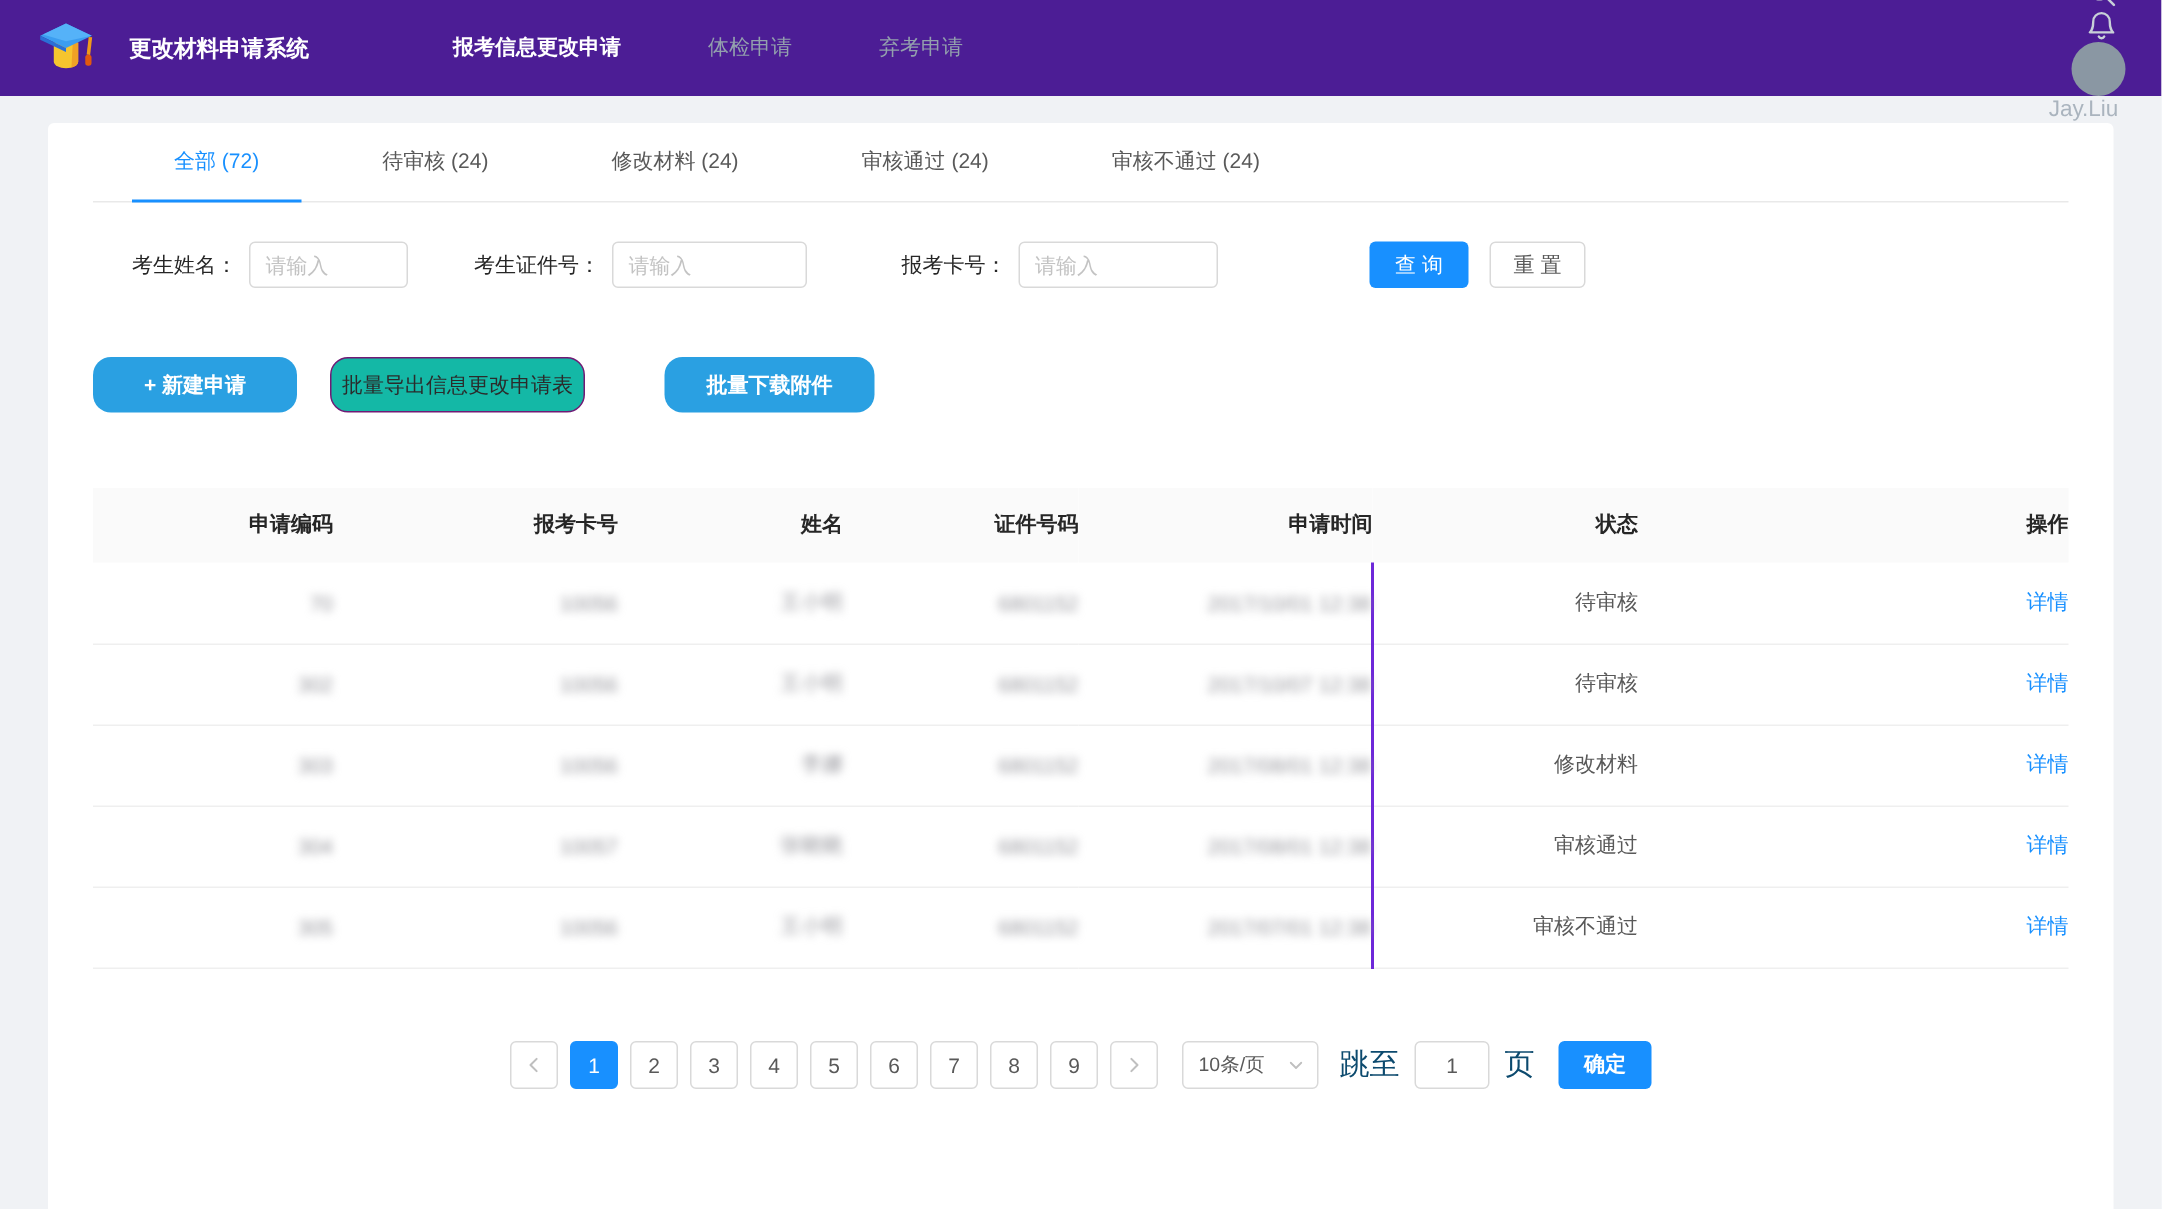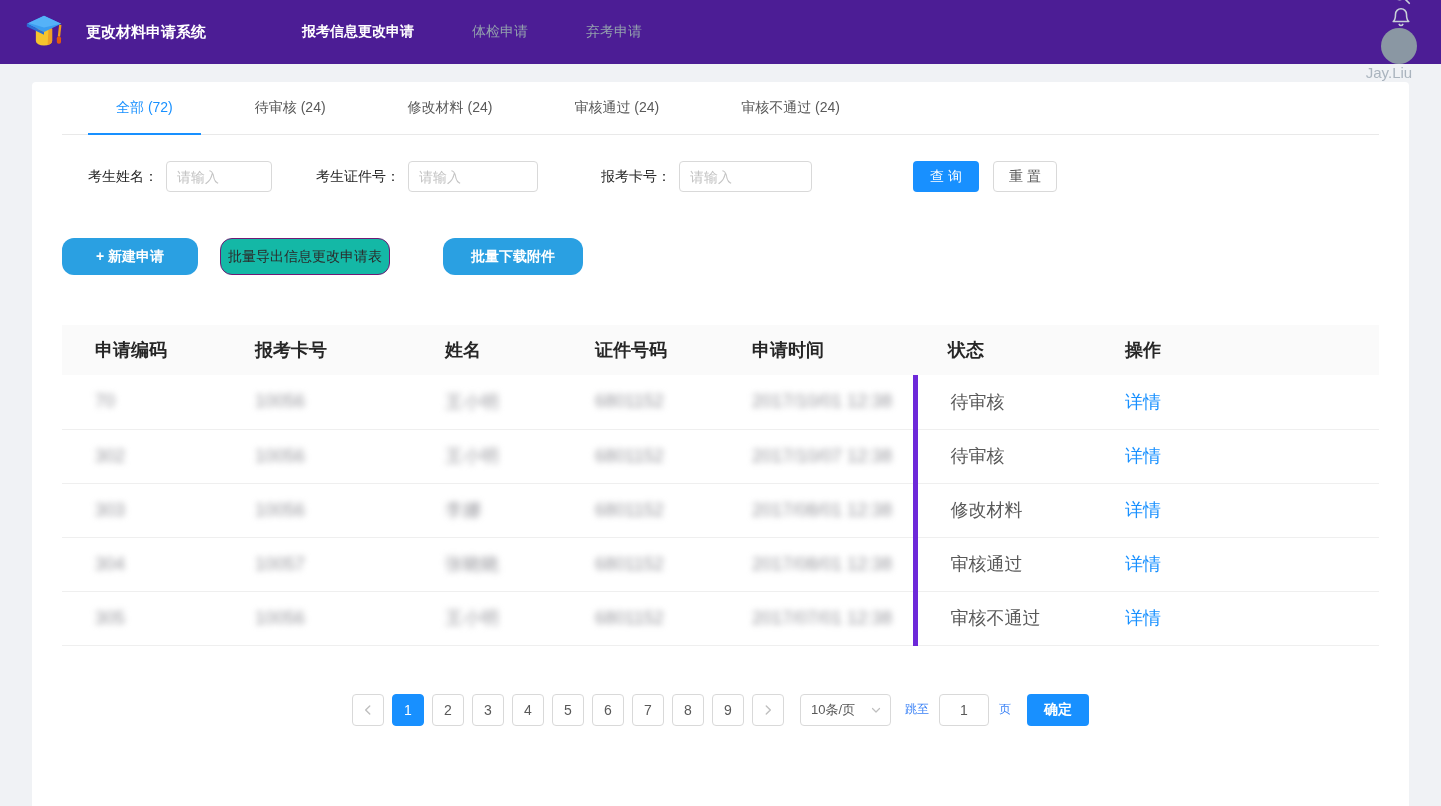--- a/index.html
+++ b/index.html
@@ -49,37 +49,37 @@
   .btn-accent { background:#2aa0e2; color:#fff; border:none; font-weight:bold; }
   .btn-outline { background:#14b8a6; border:1px solid #701a75; color:#2b2b2b; }
   .btn-new { width:136px; margin-right:22px; }
   .btn-export-form { width:170px; }
   .btn-export-excel { width:143px; margin-left:auto; }
   .btn-download { width:140px; margin-left:53px; margin-right:19px; }
 
   
   .table-wrap { margin-top:50px; }
   table { width:100%; border-collapse:collapse; table-layout:fixed; }
-  th, td { text-align:left; padding-left:33px; font-size:18px; overflow:hidden; white-space:nowrap; }
+  th, td { text-align:right; padding-left:33px; font-size:14px; overflow:hidden; white-space:nowrap; }
   thead th { background:#fafafa; height:50px; color:#262626; font-weight:bold; }
   tbody td { height:54px; border-bottom:1px solid #efefef; color:#595959; }
-  tbody td.fixed-col { border-left:5px solid #6d28d9; }
+  tbody td.fixed-col { border-left:2px solid #6d28d9; }
   .blur { color:#97979d; filter:blur(3px); user-select:none; }
   .link { color:#1890ff; cursor:pointer; }
 
   
   .pagination { display:flex; align-items:center; justify-content:center; margin-top:48px; }
   .page-btn { width:32px; height:32px; border:1px solid #d9d9d9; border-radius:4px;
     background:#fff; display:flex; align-items:center; justify-content:center;
     font-size:14px; color:#595959; margin-right:8px; cursor:pointer; }
   .page-btn.active { background:#1890ff; border-color:#1890ff; color:#fff; }
   .page-size { width:91px; height:32px; border:1px solid #d9d9d9; border-radius:4px;
     background:#fff; display:flex; align-items:center; justify-content:space-between;
     padding:0 8px 0 10px; font-size:13px; color:#595959; margin:0 14px 0 8px; cursor:pointer; }
-  .jump-label { font-size:12px; color:#3b82f6; }
+  .jump-label { font-size:20px; color:#0c4a6e; }
   .jump-input { width:50px; height:32px; border:1px solid #d9d9d9; border-radius:4px;
     margin:0 10px; text-align:center; font-size:14px; color:#595959; outline:none; }
   .btn-confirm { width:62px; height:32px; margin-left:16px; font-weight:bold; }
   .chev { display:flex; }
 </style>
 </head>
 <body>
 
 <div class="navbar">
   <svg class="logo" viewBox="0 0 44 42">

